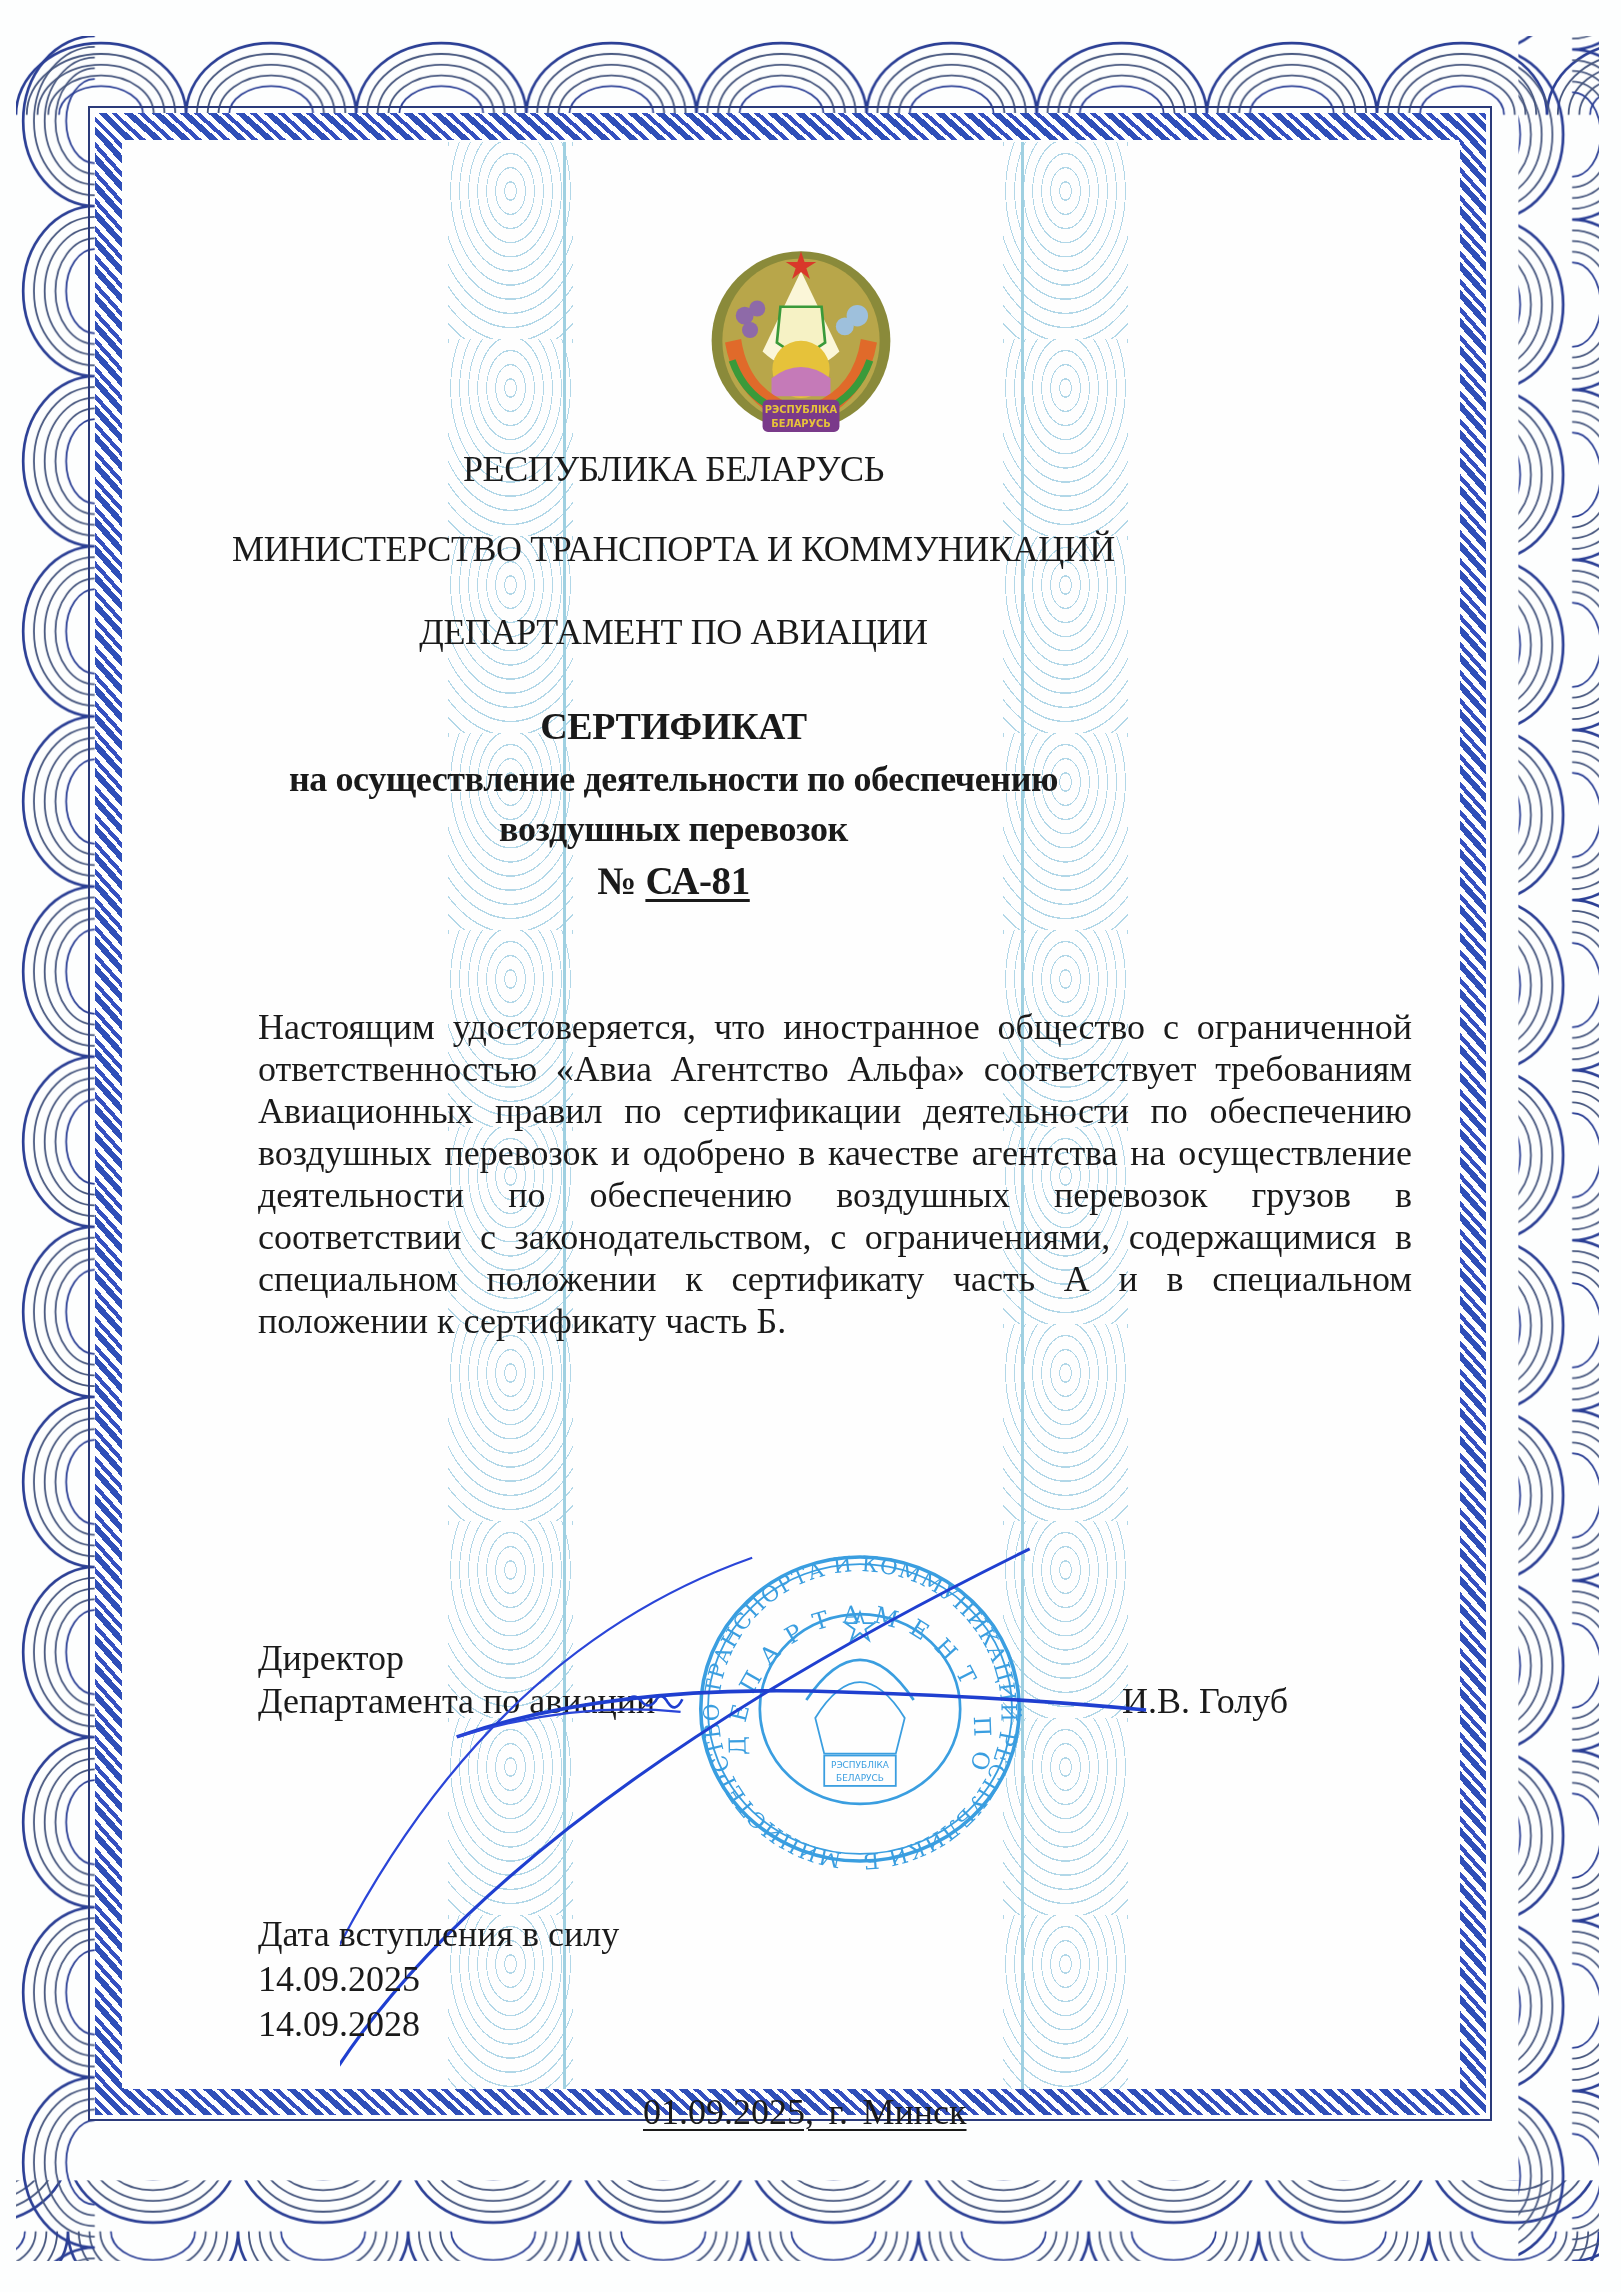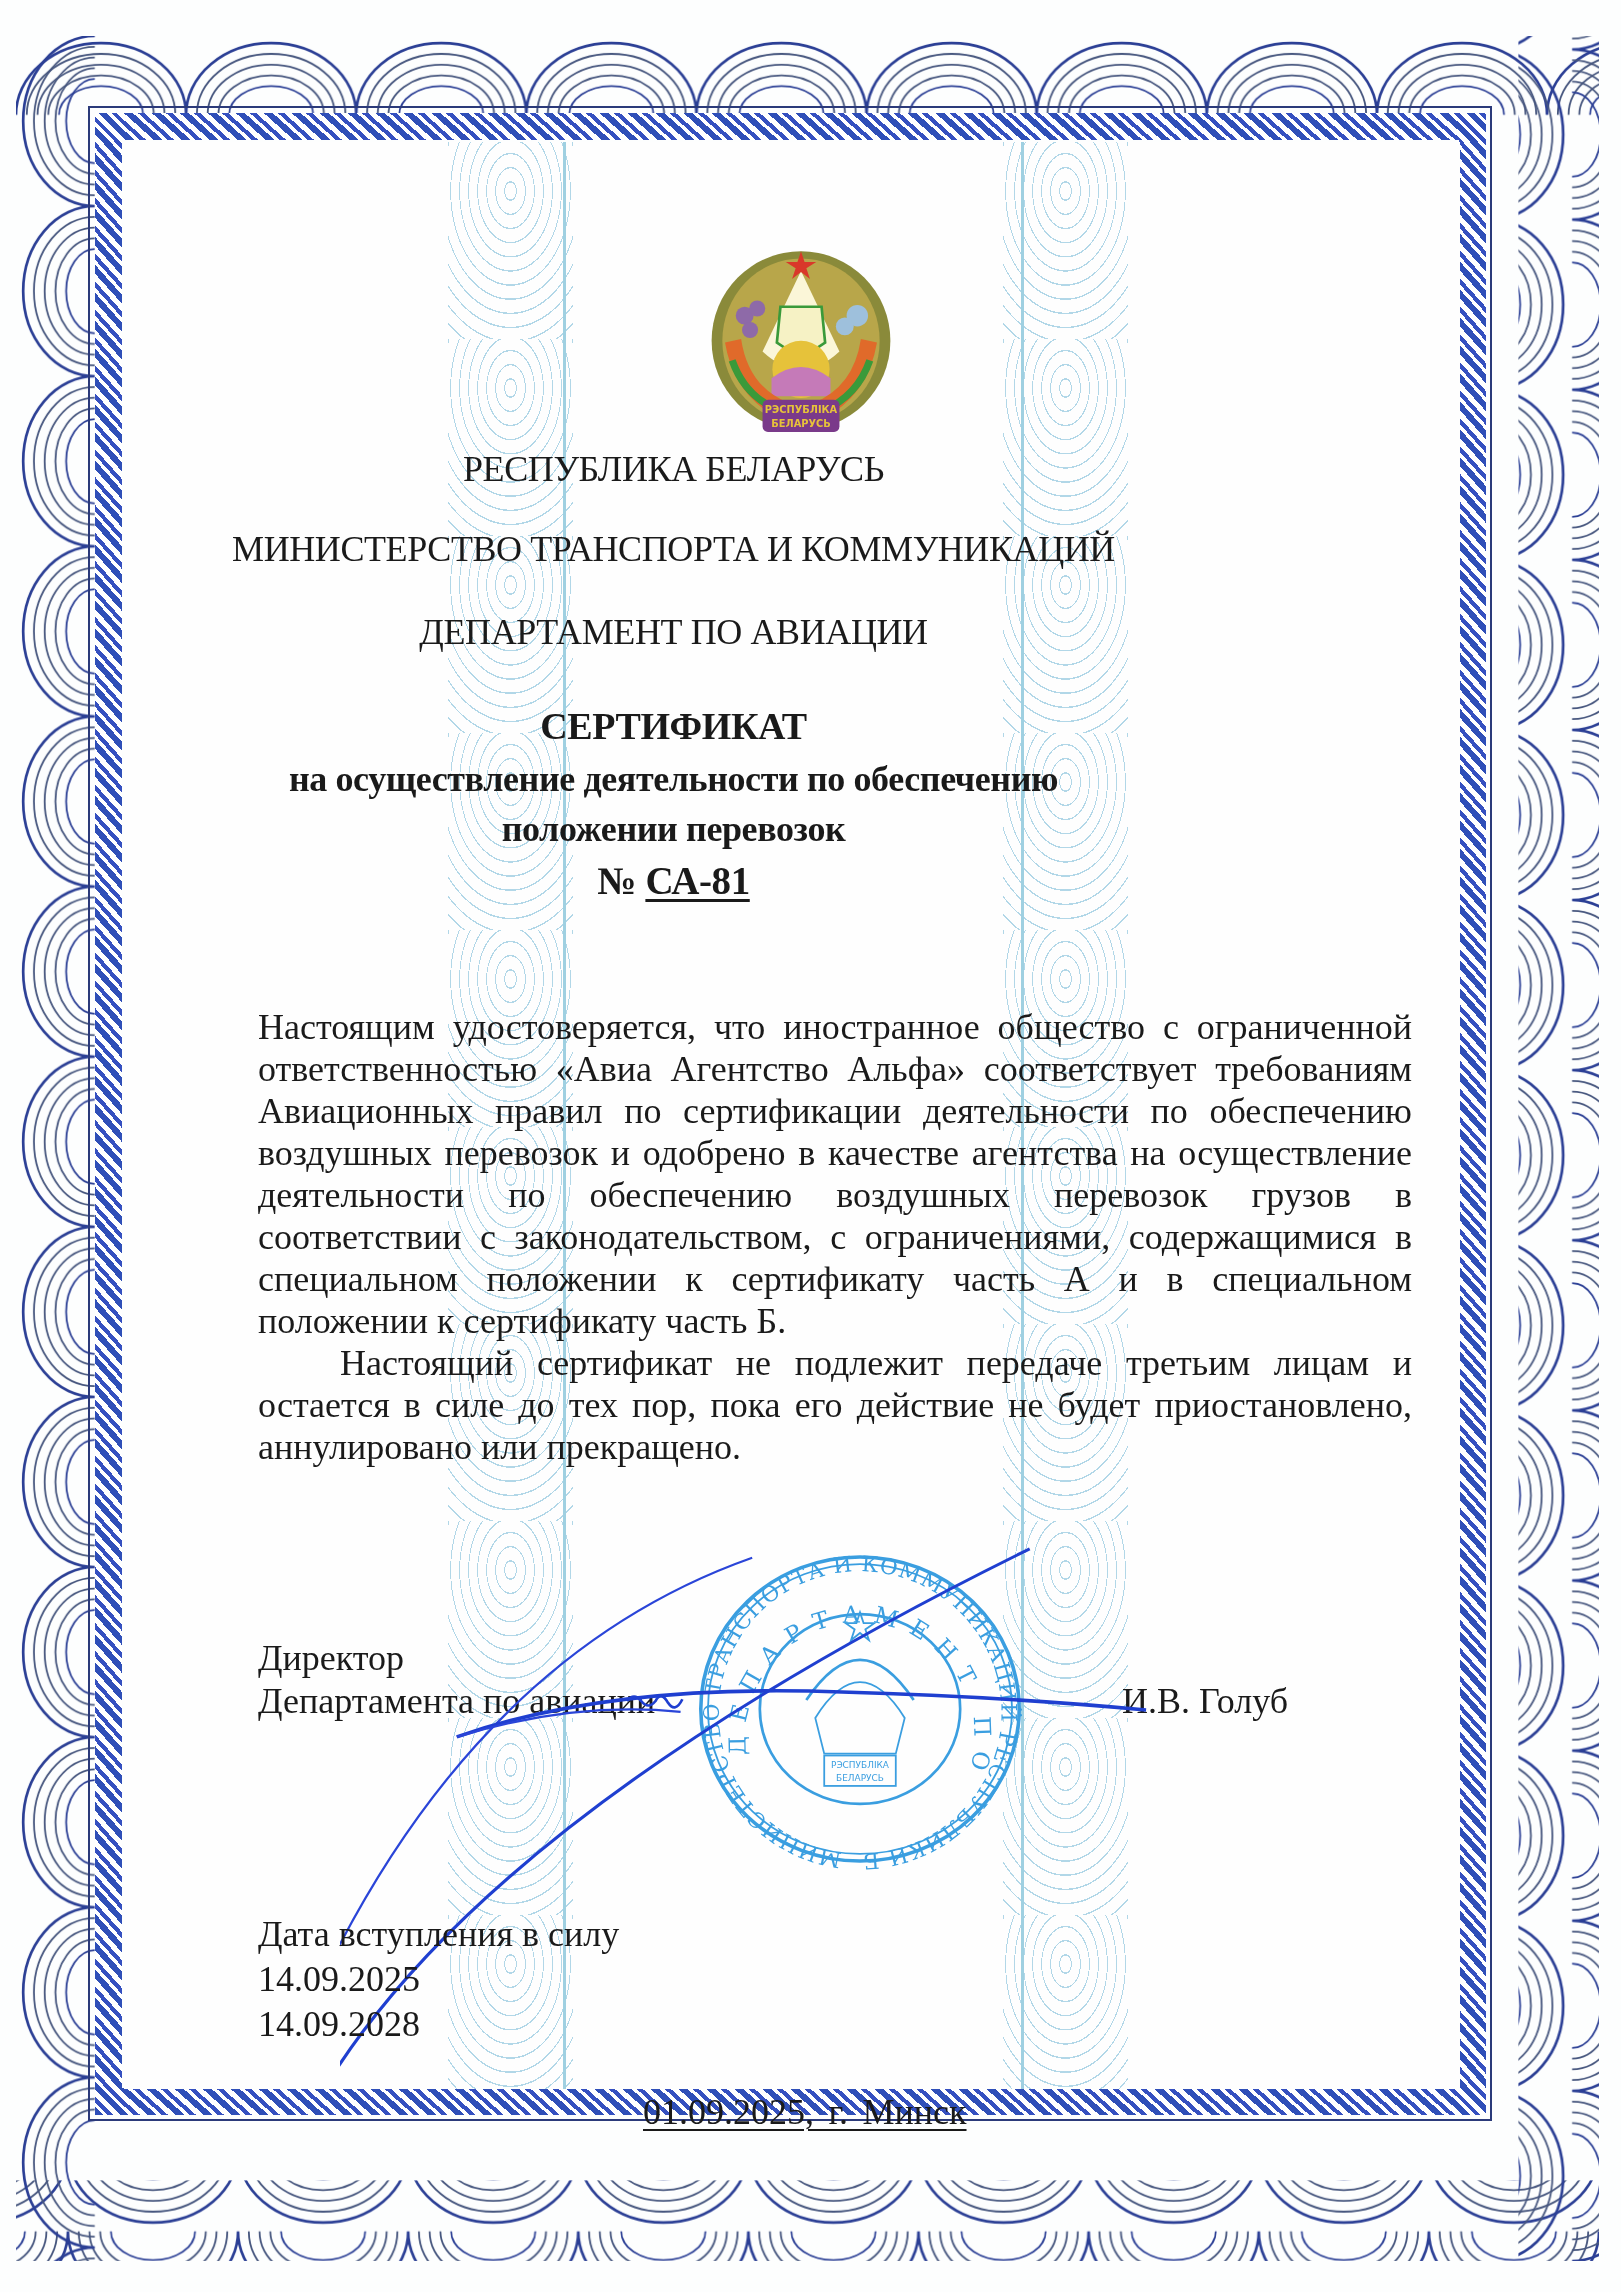--- a/index.html
+++ b/index.html
@@ -162,29 +162,28 @@
   <text x="113" y="204" font-size="11" font-family="DejaVu Sans, sans-serif" font-weight="bold" fill="#e6c23a" text-anchor="middle">БЕЛАРУСЬ</text>
   <polygon points="113,8 117,20 130,20 119,27 123,39 113,31 103,39 107,27 96,20 109,20" fill="#d9382a"></polygon>
 </svg>
 
 <div class="center-line republic">РЕСПУБЛИКА БЕЛАРУСЬ</div>
 <div class="center-line ministry">МИНИСТЕРСТВО ТРАНСПОРТА И КОММУНИКАЦИЙ</div>
 <div class="center-line dept">ДЕПАРТАМЕНТ ПО АВИАЦИИ</div>
 
 <div class="center-line cert-title">СЕРТИФИКАТ</div>
 <div class="center-line cert-sub1">на осуществление деятельности по обеспечению</div>
-<div class="center-line cert-sub2">положении перевозок</div>
+<div class="center-line cert-sub2">воздушных перевозок</div>
 <div class="center-line cert-num">
   <span>№</span>
   <span class="num-value">СА-81</span>
 </div>
 
 <div class="body-text">
   <p>Настоящим удостоверяется, что иностранное общество с ограниченной ответственностью «Авиа Агентство Альфа» соответствует требованиям Авиационных правил по сертификации деятельности по обеспечению воздушных перевозок и одобрено в качестве агентства на осуществление деятельности по обеспечению воздушных перевозок грузов в соответствии с законодательством, с ограничениями, содержащимися в специальном положении к сертификату часть А и в специальном положении к сертификату часть Б.</p>
-  <p class="indent">Настоящий сертификат не подлежит передаче третьим лицам и остается в силе до тех пор, пока его действие не будет приостановлено, аннулировано или прекращено.</p>
 </div>
 
 <svg class="stamp" viewBox="0 0 400 360">
   <defs>
     <path id="stampOuterArc" d="M200 342 A158 158 0 1 1 200.1 342"></path>
     <path id="stampInnerArc" d="M78 250 A128 128 0 1 1 322 250"></path>
   </defs>
   <ellipse cx="200" cy="180" rx="178" ry="170" fill="none" stroke="#3a9ee0" stroke-width="4"></ellipse>
   <ellipse cx="200" cy="180" rx="170" ry="162" fill="none" stroke="#3a9ee0" stroke-width="2"></ellipse>
   <ellipse cx="200" cy="180" rx="112" ry="106" fill="none" stroke="#3a9ee0" stroke-width="3"></ellipse>

